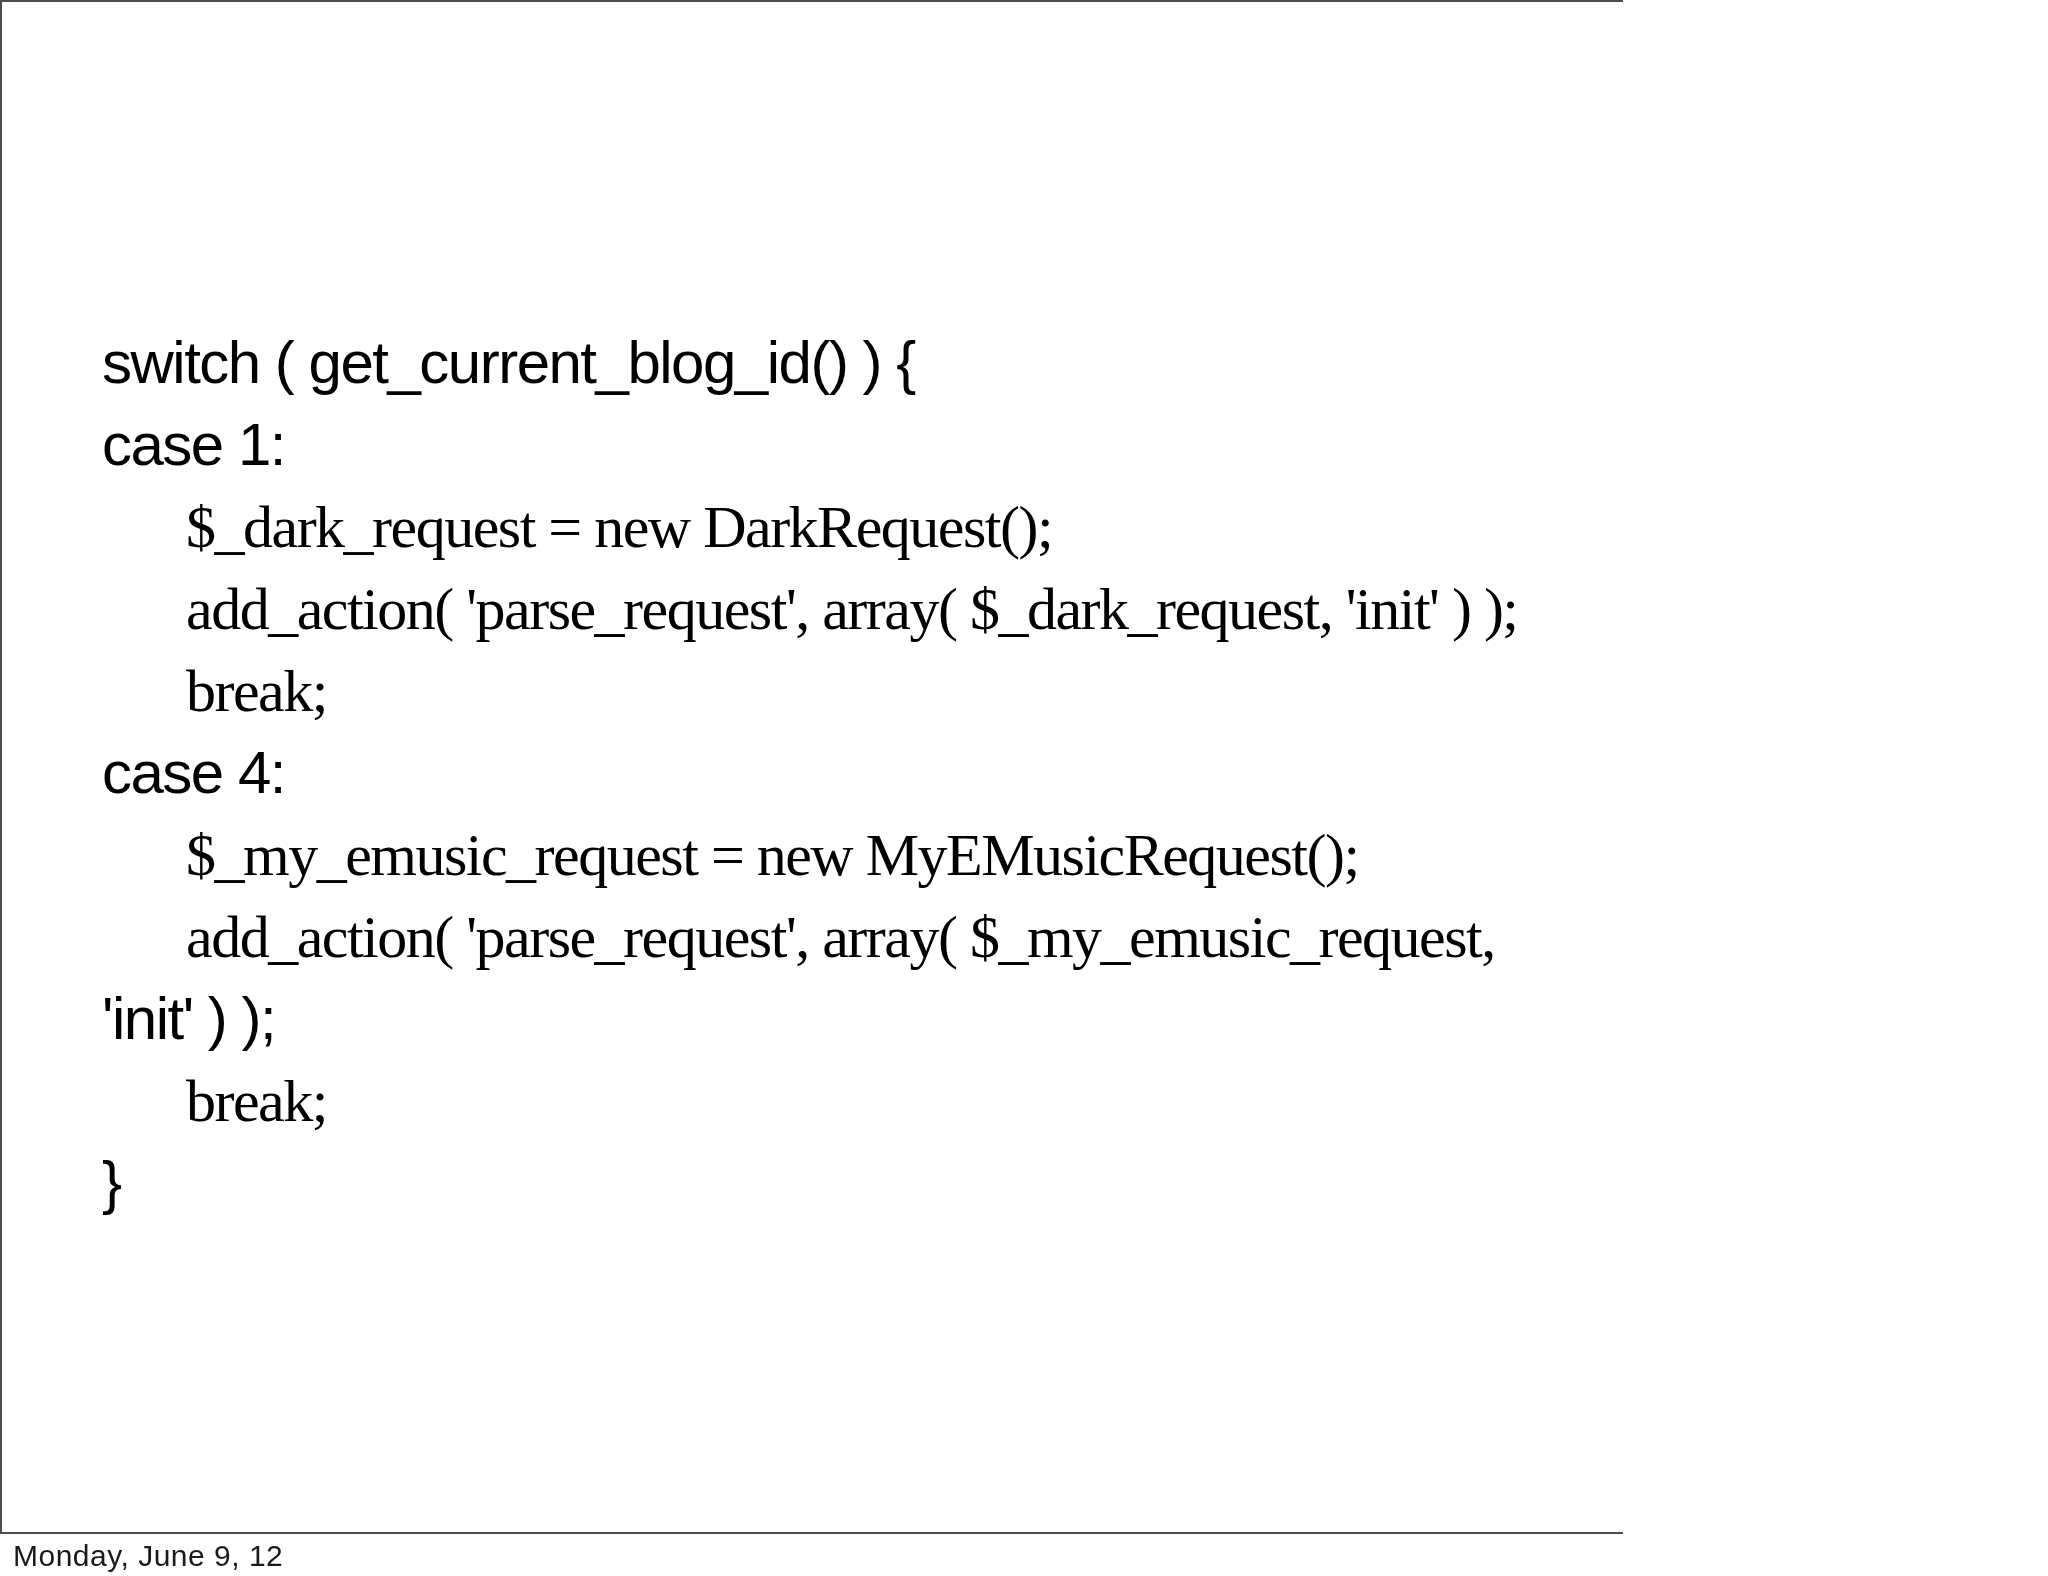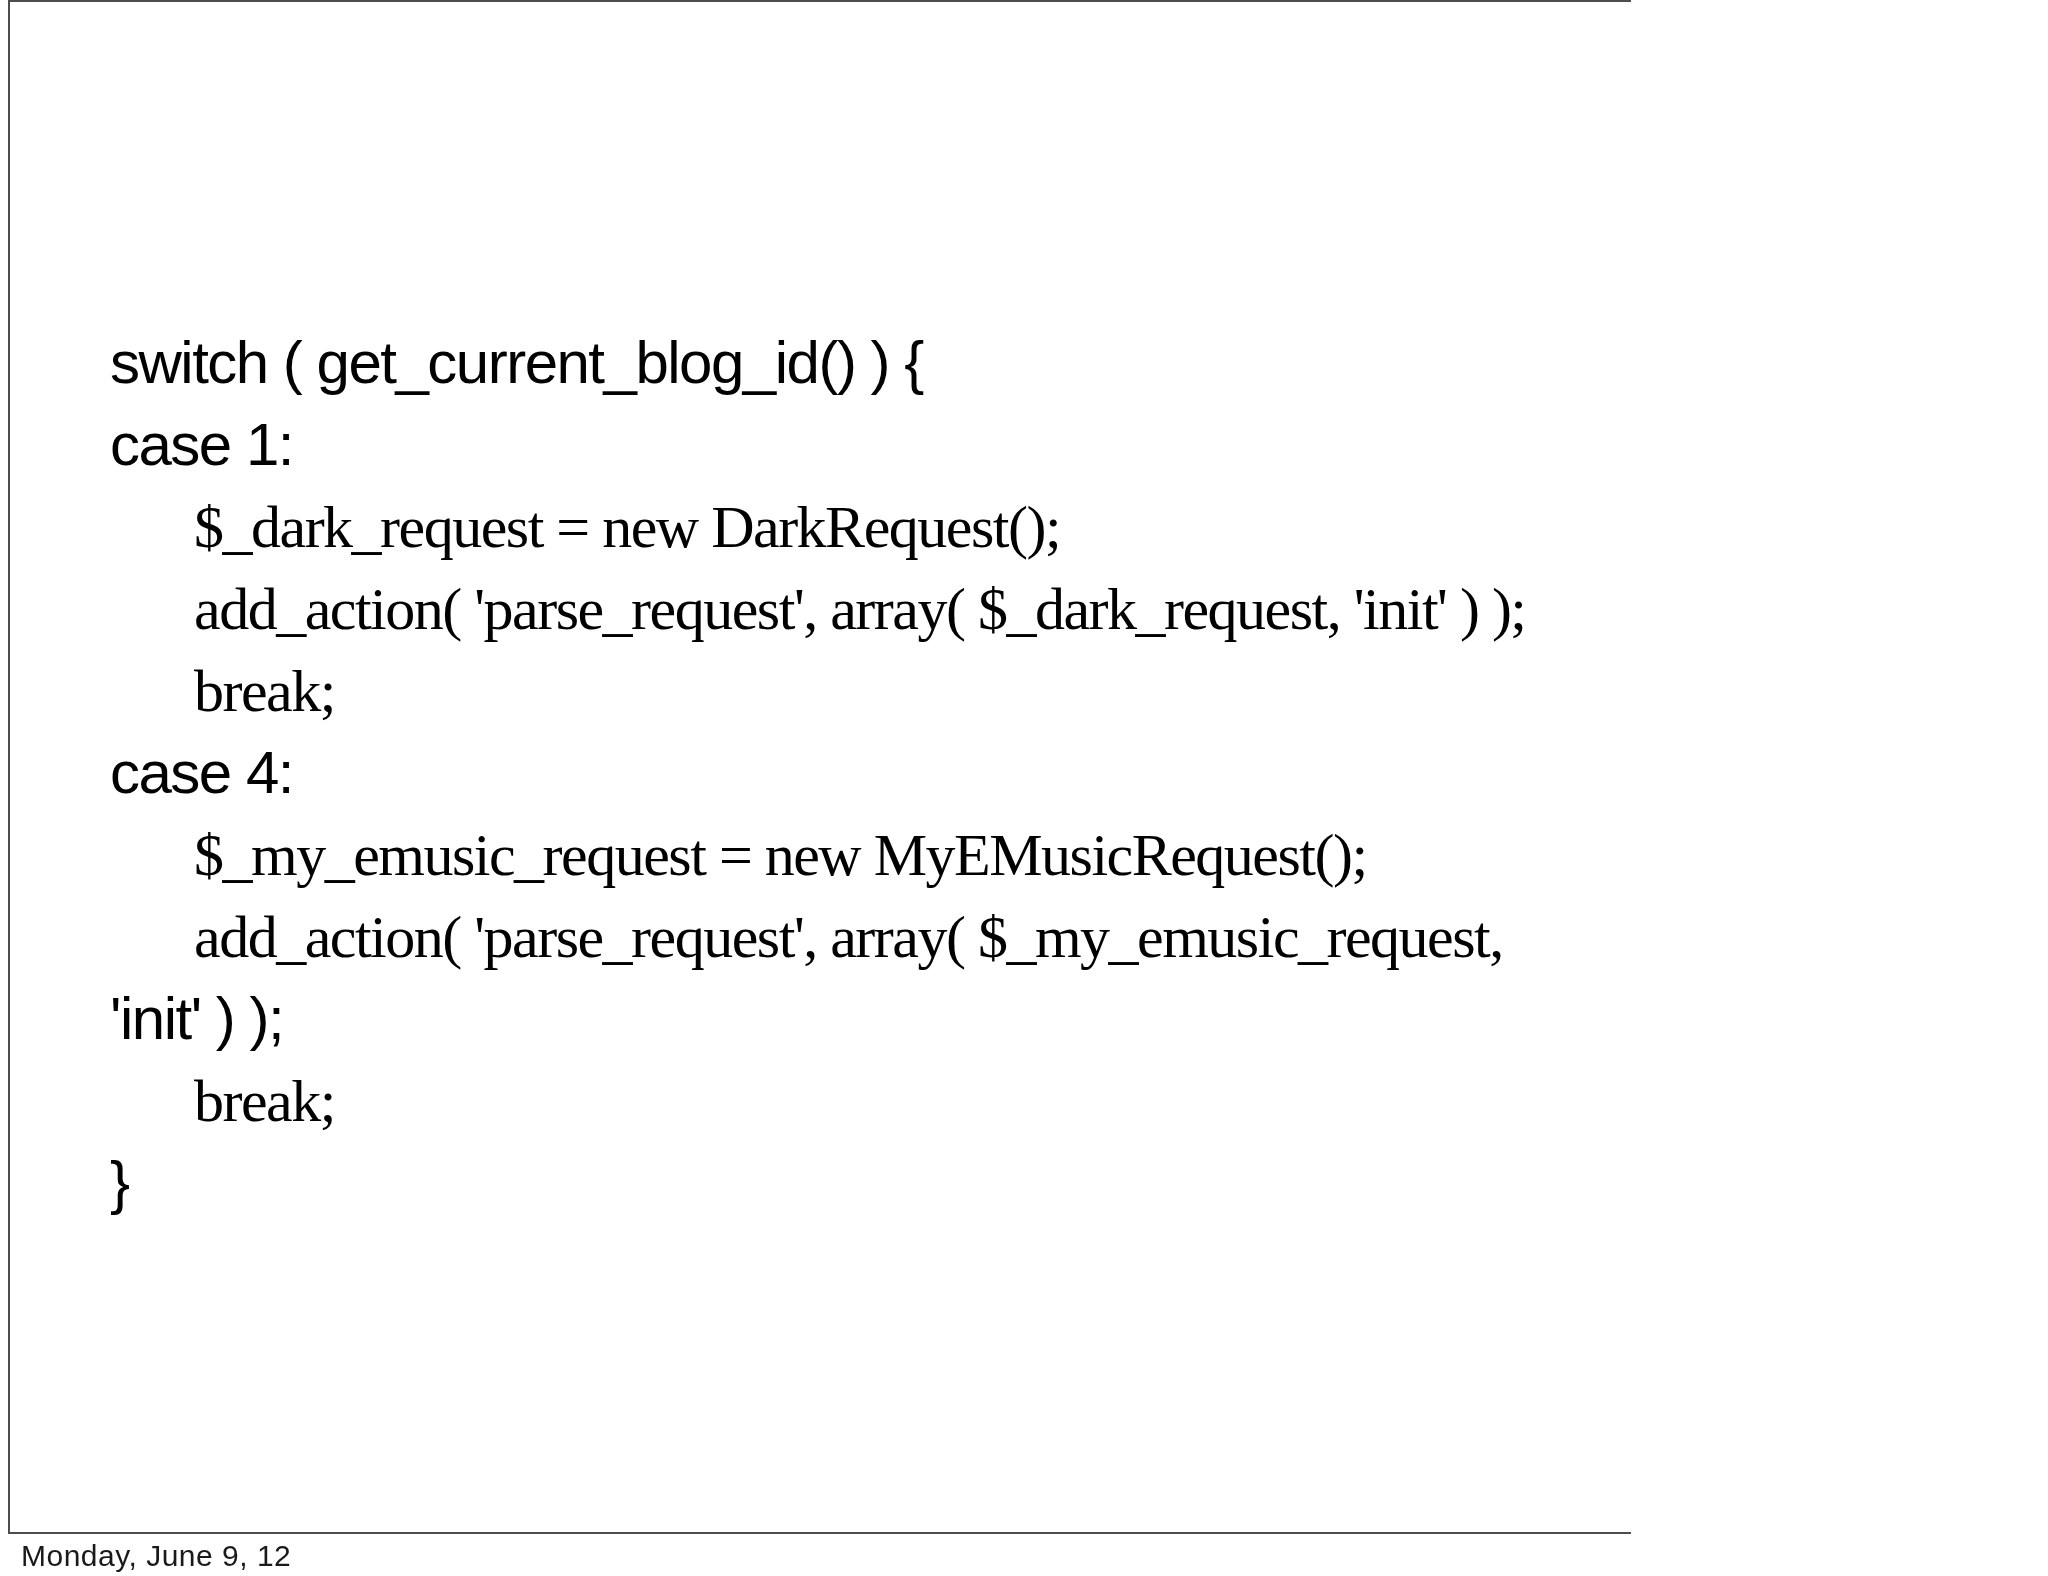--- a/index.html
+++ b/index.html
@@ -9,21 +9,20 @@
     width: 2048px;
     height: 1576px;
     font-family: "Liberation Sans", sans-serif;
   }
   .page {
     position: relative;
     width: 1623px;
     height: 1576px;
     background: #ffffff;
     overflow: hidden;
-    margin-left: 8px;
   }
   .slide {
     position: absolute;
     left: 0;
     top: 0;
     width: 2044px;
     height: 1530px;
     background: #ffffff;
     border: 2px solid #4d4d4d;
     box-sizing: content-box;

